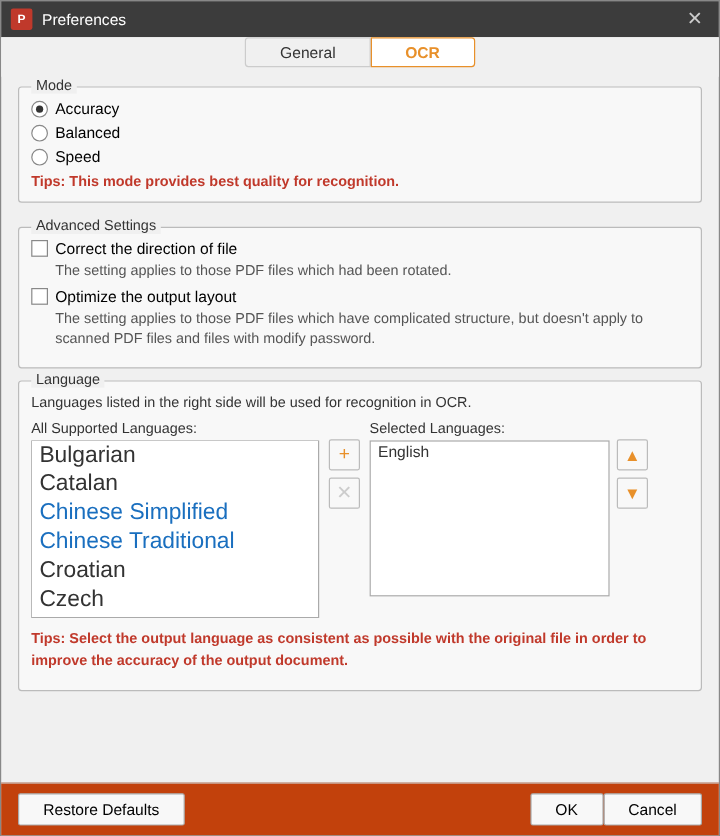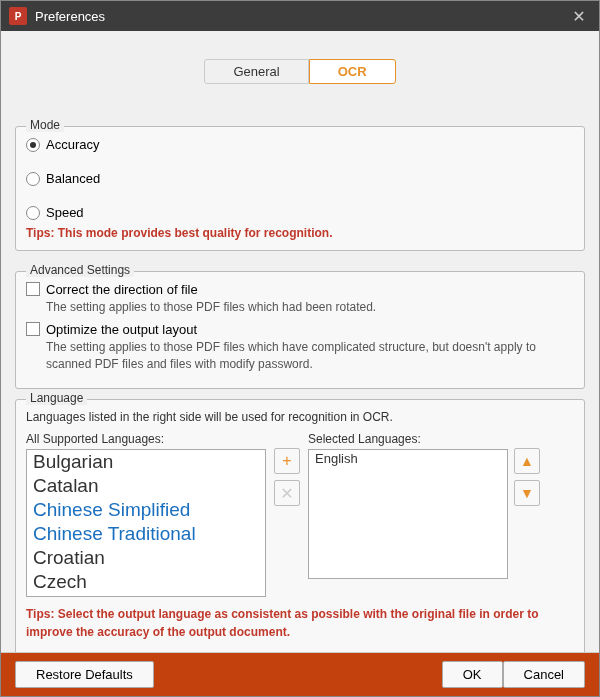--- a/index.html
+++ b/index.html
@@ -57,21 +57,21 @@
       align-items: center;
       justify-content: center;
       cursor: pointer;
       color: #ccc;
       font-size: 16px;
     }
     .tab-bar {
       display: flex;
       justify-content: center;
       align-items: center;
-      padding: 28px 0 8px 0;
+      padding: 0 0 8px 0;
       background: #f0f0f0;
       gap: 0;
     }
     .tab-btn {
       padding: 4px 28px;
       border: 1px solid #ccc;
       background: #f0f0f0;
       font-size: 13px;
       cursor: pointer;
       color: #333;
@@ -80,42 +80,41 @@
       border-color: #e8902a;
       color: #e8902a;
       background: #fff;
     }
     .tab-btn:first-child { border-radius: 3px 0 0 3px; }
     .tab-btn:last-child { border-radius: 0 3px 3px 0; font-weight: bold; }
     .content {
       flex: 1;
       overflow-y: auto;
       padding: 8px 14px;
-      margin-top: 26px;
     }
     .section {
       border: 1px solid #bbb;
       border-radius: 3px;
       margin-bottom: 10px;
       padding: 0 10px 10px 10px;
       position: relative;
       background: #f8f8f8;
     }
     .section-title {
       position: absolute;
       top: -9px;
       left: 10px;
       background: #f0f0f0;
       padding: 0 4px;
       font-size: 12px;
       color: #333;
       font-weight: normal;
     }
     .section-body { margin-top: 10px; }
-    .radio-group { display: flex; flex-direction: column; gap: 19px; margin-bottom: 6px; }
+    .radio-group { display: flex; flex-direction: column; gap: 5px; margin-bottom: 6px; }
     .radio-item { display: flex; align-items: center; gap: 6px; cursor: pointer; }
     .radio-circle {
       width: 14px;
       height: 14px;
       border-radius: 50%;
       border: 1.5px solid #888;
       background: #fff;
       display: flex;
       align-items: center;
       justify-content: center;

